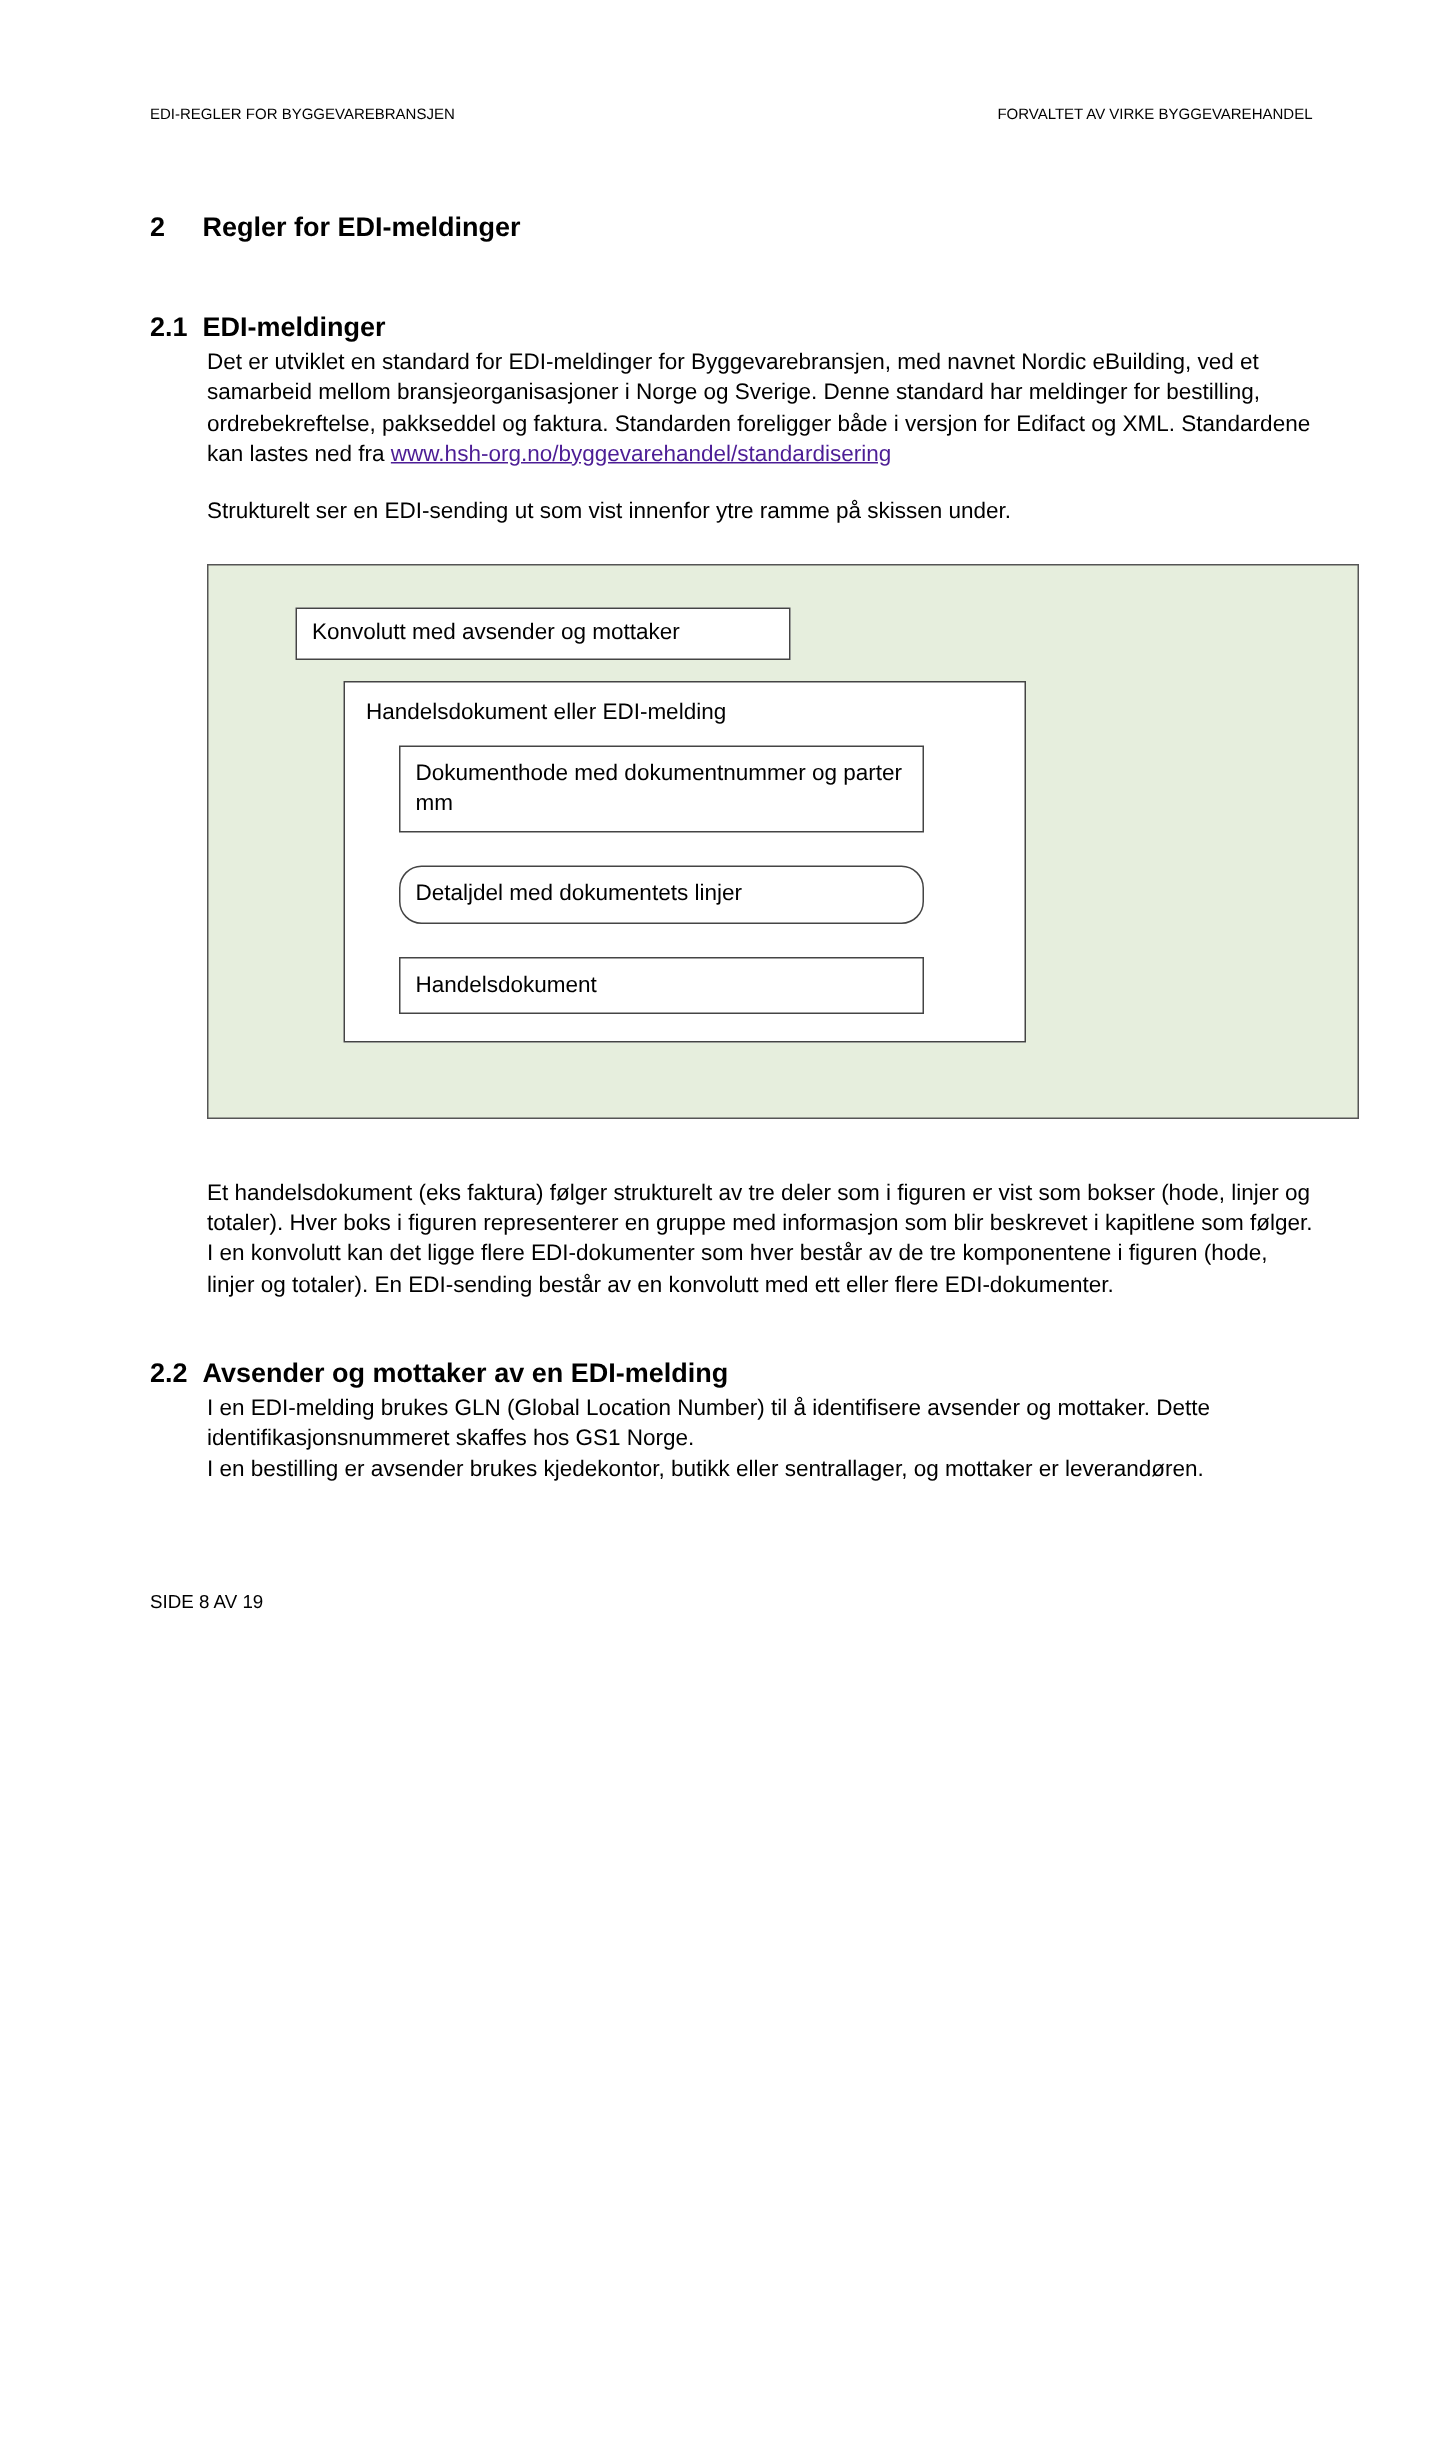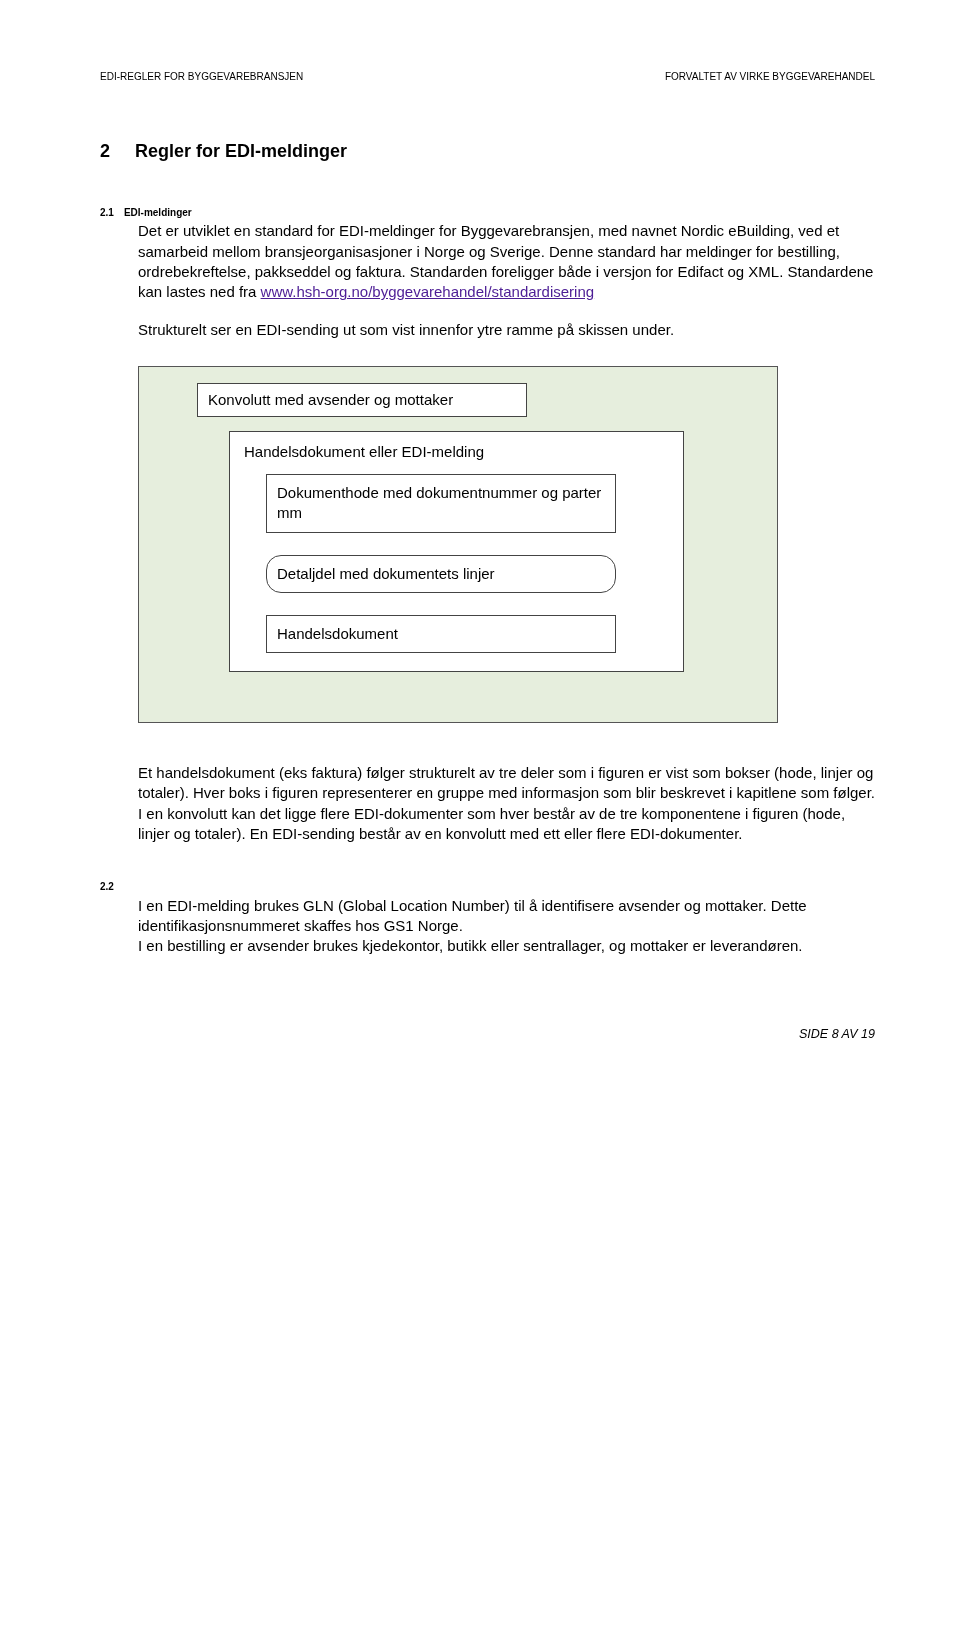--- a/index.html
+++ b/index.html
@@ -13,47 +13,46 @@
     line-height: 1.35;
   }
   .page { padding: 70px 85px 40px 100px; }
   .header-row {
     display: flex;
     justify-content: space-between;
     font-size: 10px;
     margin-bottom: 55px;
   }
   .h1-row { display: flex; gap: 25px; font-weight: bold; font-size: 18px; margin-bottom: 25px; }
-  .h2-row { display: flex; gap: 10px; font-weight: bold; font-size: 10px; margin-bottom: 2px; }
+  .h2-row { display: flex; gap: 10px; font-weight: bold; font-size: 18px; margin-bottom: 2px; }
   .body-text { margin-left: 0; }
   .body-text p { margin-bottom: 0; }
   .link { color: #4c1d95; text-decoration: underline; }
   .indent-block { margin-left: 38px; }
   .diagram-outer {
     margin: 25px 0 40px 38px;
-    width: 640px;
+    width: 768px;
     background: #e6eedd;
     border: 1px solid #555;
-    padding: 16px 40px 50px 60px;
+    padding: 28px 40px 50px 60px;
   }
   .box-white {
     background: #fff;
     border: 1px solid #444;
     padding: 6px 10px;
     font-size: 15px;
   }
   .box-konvolutt { width: 330px; margin-bottom: 14px; margin-left: -2px; }
   .box-handels { width: 455px; margin-left: 30px; padding: 10px 14px 18px 14px; }
   .box-inner { margin: 12px 0 0 22px; width: 350px; padding: 8px 10px; }
   .spacer-s { height: 18px; }
   .footer {
-    text-align: right;
+    text-align: left;
     font-size: 12.5px;
     margin-top: 70px;
-    font-style: italic;
   }
   .section-para { margin-bottom: 0; }
   .para-gap { margin-top: 18px; }
 </style>
 </head>
 <body>
 
 <div class="page">
 
   <div class="header-row">
@@ -92,20 +91,21 @@
 
   <div class="indent-block body-text">
     <p class="section-para">Et handelsdokument (eks faktura) følger strukturelt av tre deler som i figuren er vist som bokser (hode, linjer og totaler). Hver boks i figuren representerer en gruppe med informasjon som blir beskrevet i kapitlene som følger.</p>
     <p class="section-para">I en konvolutt kan det ligge flere EDI-dokumenter som hver består av de tre komponentene i figuren (hode, linjer og totaler). En EDI-sending består av en konvolutt med ett eller flere EDI-dokumenter.</p>
   </div>
 
   <div style="height:36px;"></div>
 
   <div class="h2-row">
     <span>2.2</span>
+    <span>Avsender og mottaker av en EDI-melding</span>
   </div>
 
   <div class="indent-block body-text">
     <p class="section-para">I en EDI-melding brukes GLN (Global Location Number) til å identifisere avsender og mottaker. Dette identifikasjonsnummeret skaffes hos GS1 Norge.</p>
     <p class="section-para">I en bestilling er avsender brukes kjedekontor, butikk eller sentrallager, og mottaker er leverandøren.</p>
   </div>
 
   <div class="footer">
     <span>SIDE 8 AV 19</span>
   </div>

